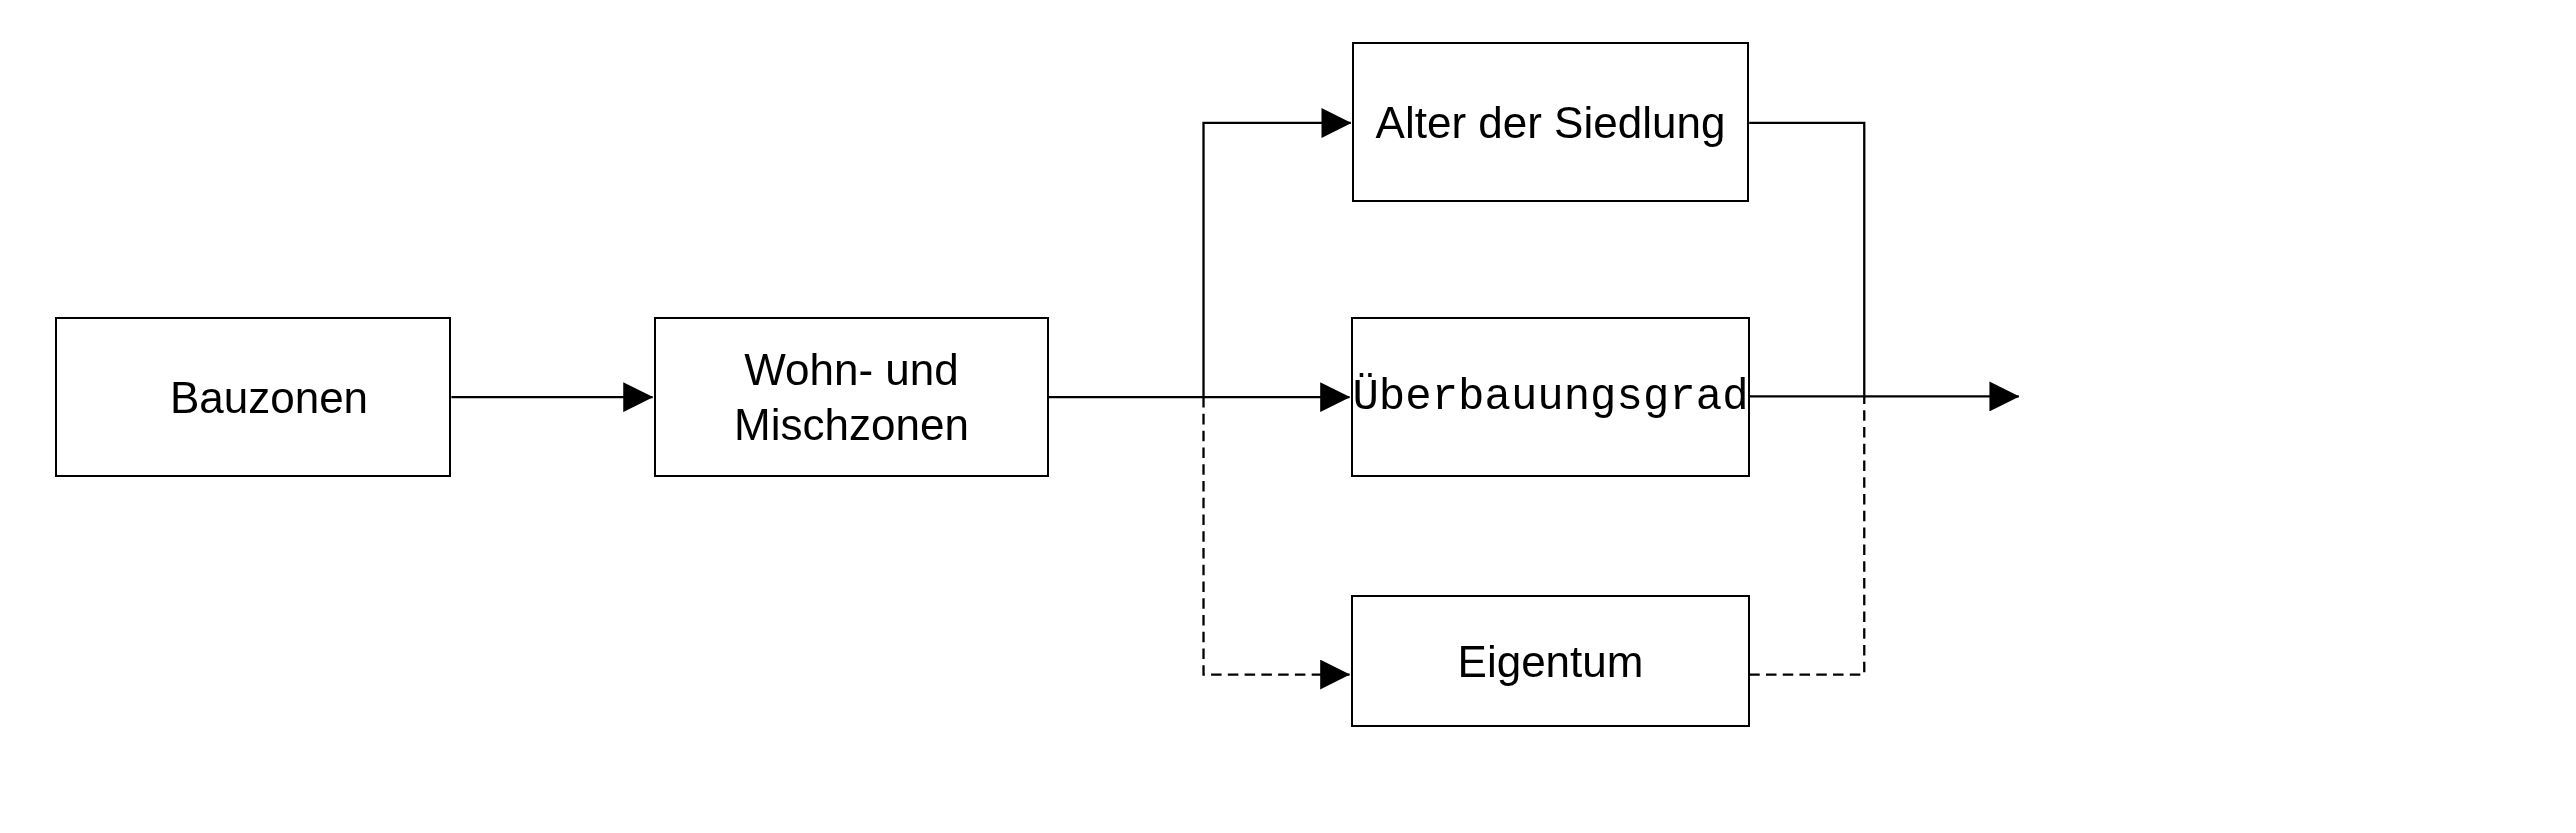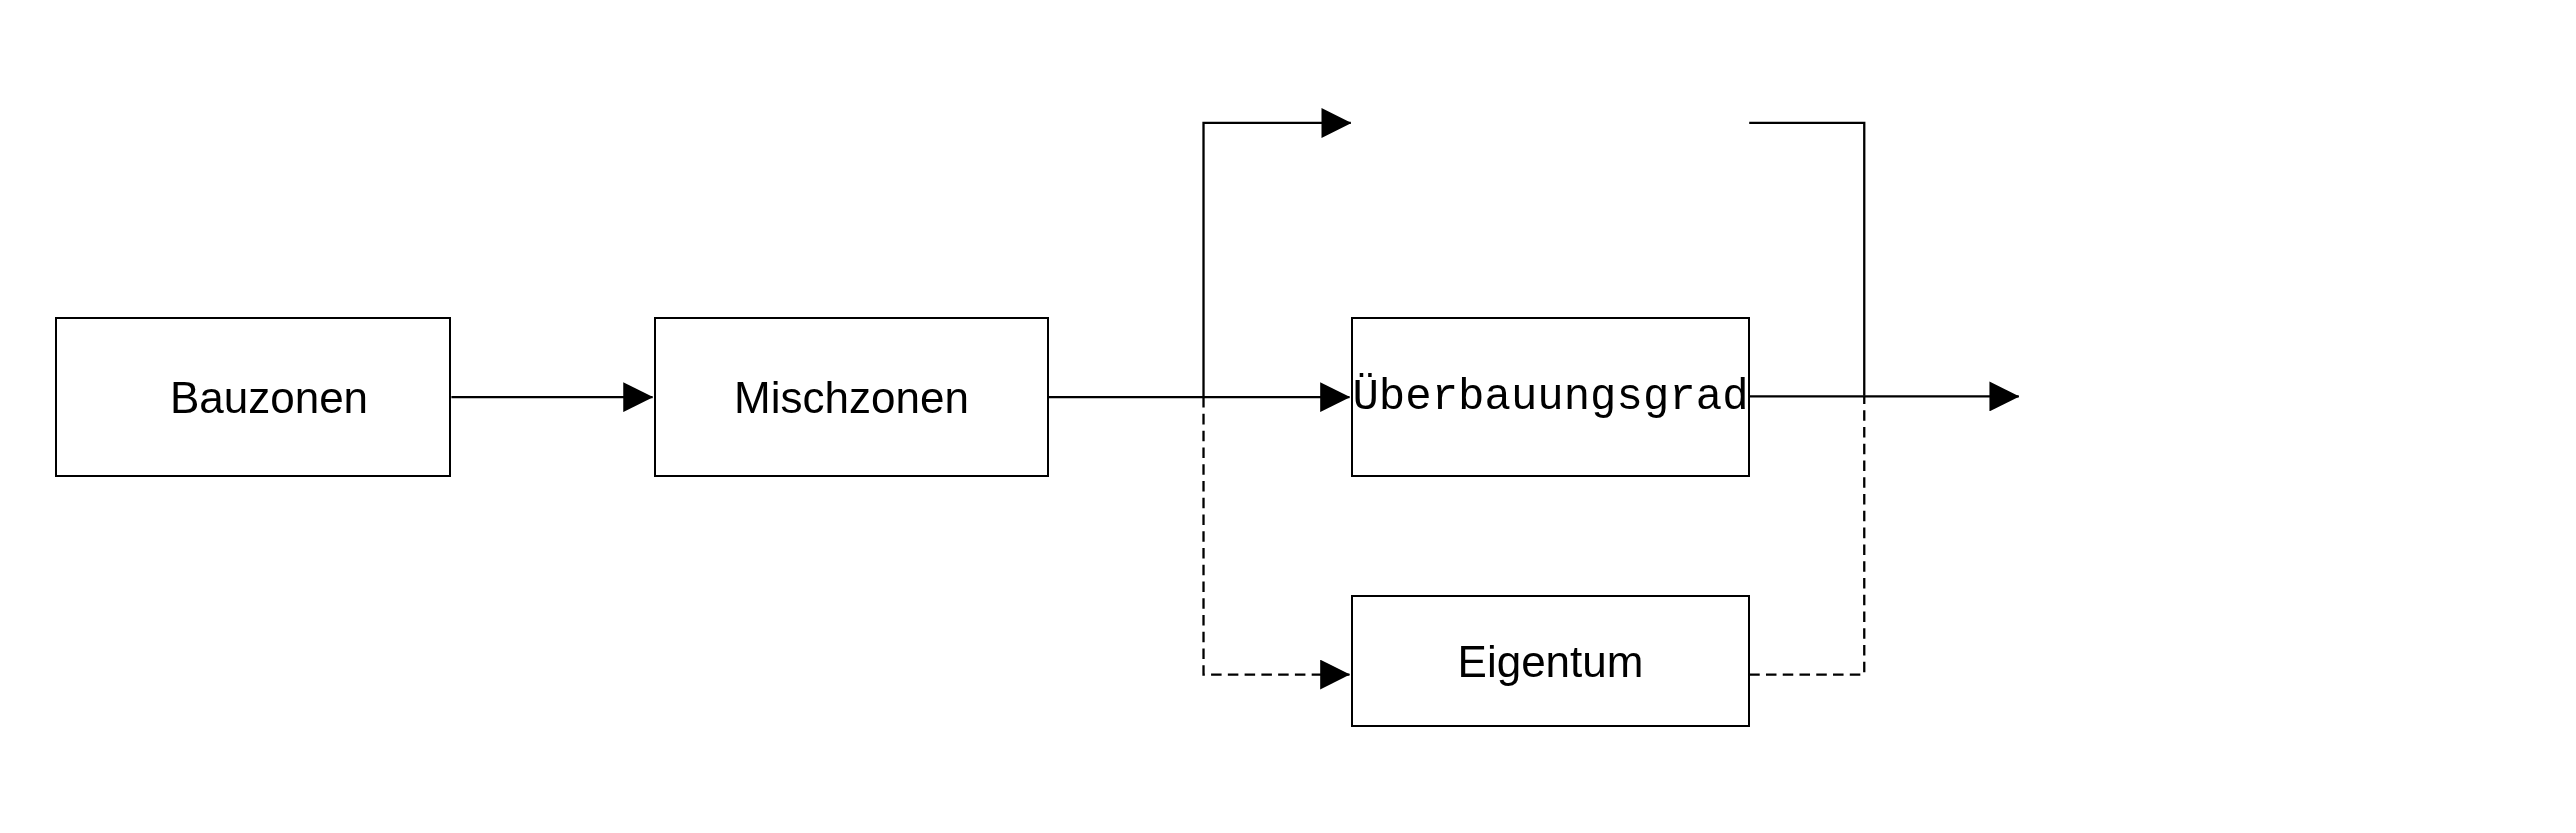--- a/index.html
+++ b/index.html
@@ -85,23 +85,27 @@
     <path class="edge edge--dashed" d="M 2660 1026 L 2835 1026 L 2835 604"></path>
 
     <path class="edge" d="M 2660 603 L 3070 603" marker-end="url(#arrow)"></path>
   </svg>
 
   <div class="node node--bauzonen">
     <span class="node-label">Bauzonen</span>
   </div>
 
   <div class="node node--wohn">
+    <span class="node-label">Wohn- und</span>
     <span class="node-label">Mischzonen</span>
   </div>
 
+  <div class="node node--alter">
+    <span class="node-label">Alter der Siedlung</span>
+  </div>
 
   <div class="node node--ueberbau">
     <span class="node-label">Überbauungsgrad</span>
   </div>
 
   <div class="node node--eigentum">
     <span class="node-label">Eigentum</span>
   </div>
 
 

